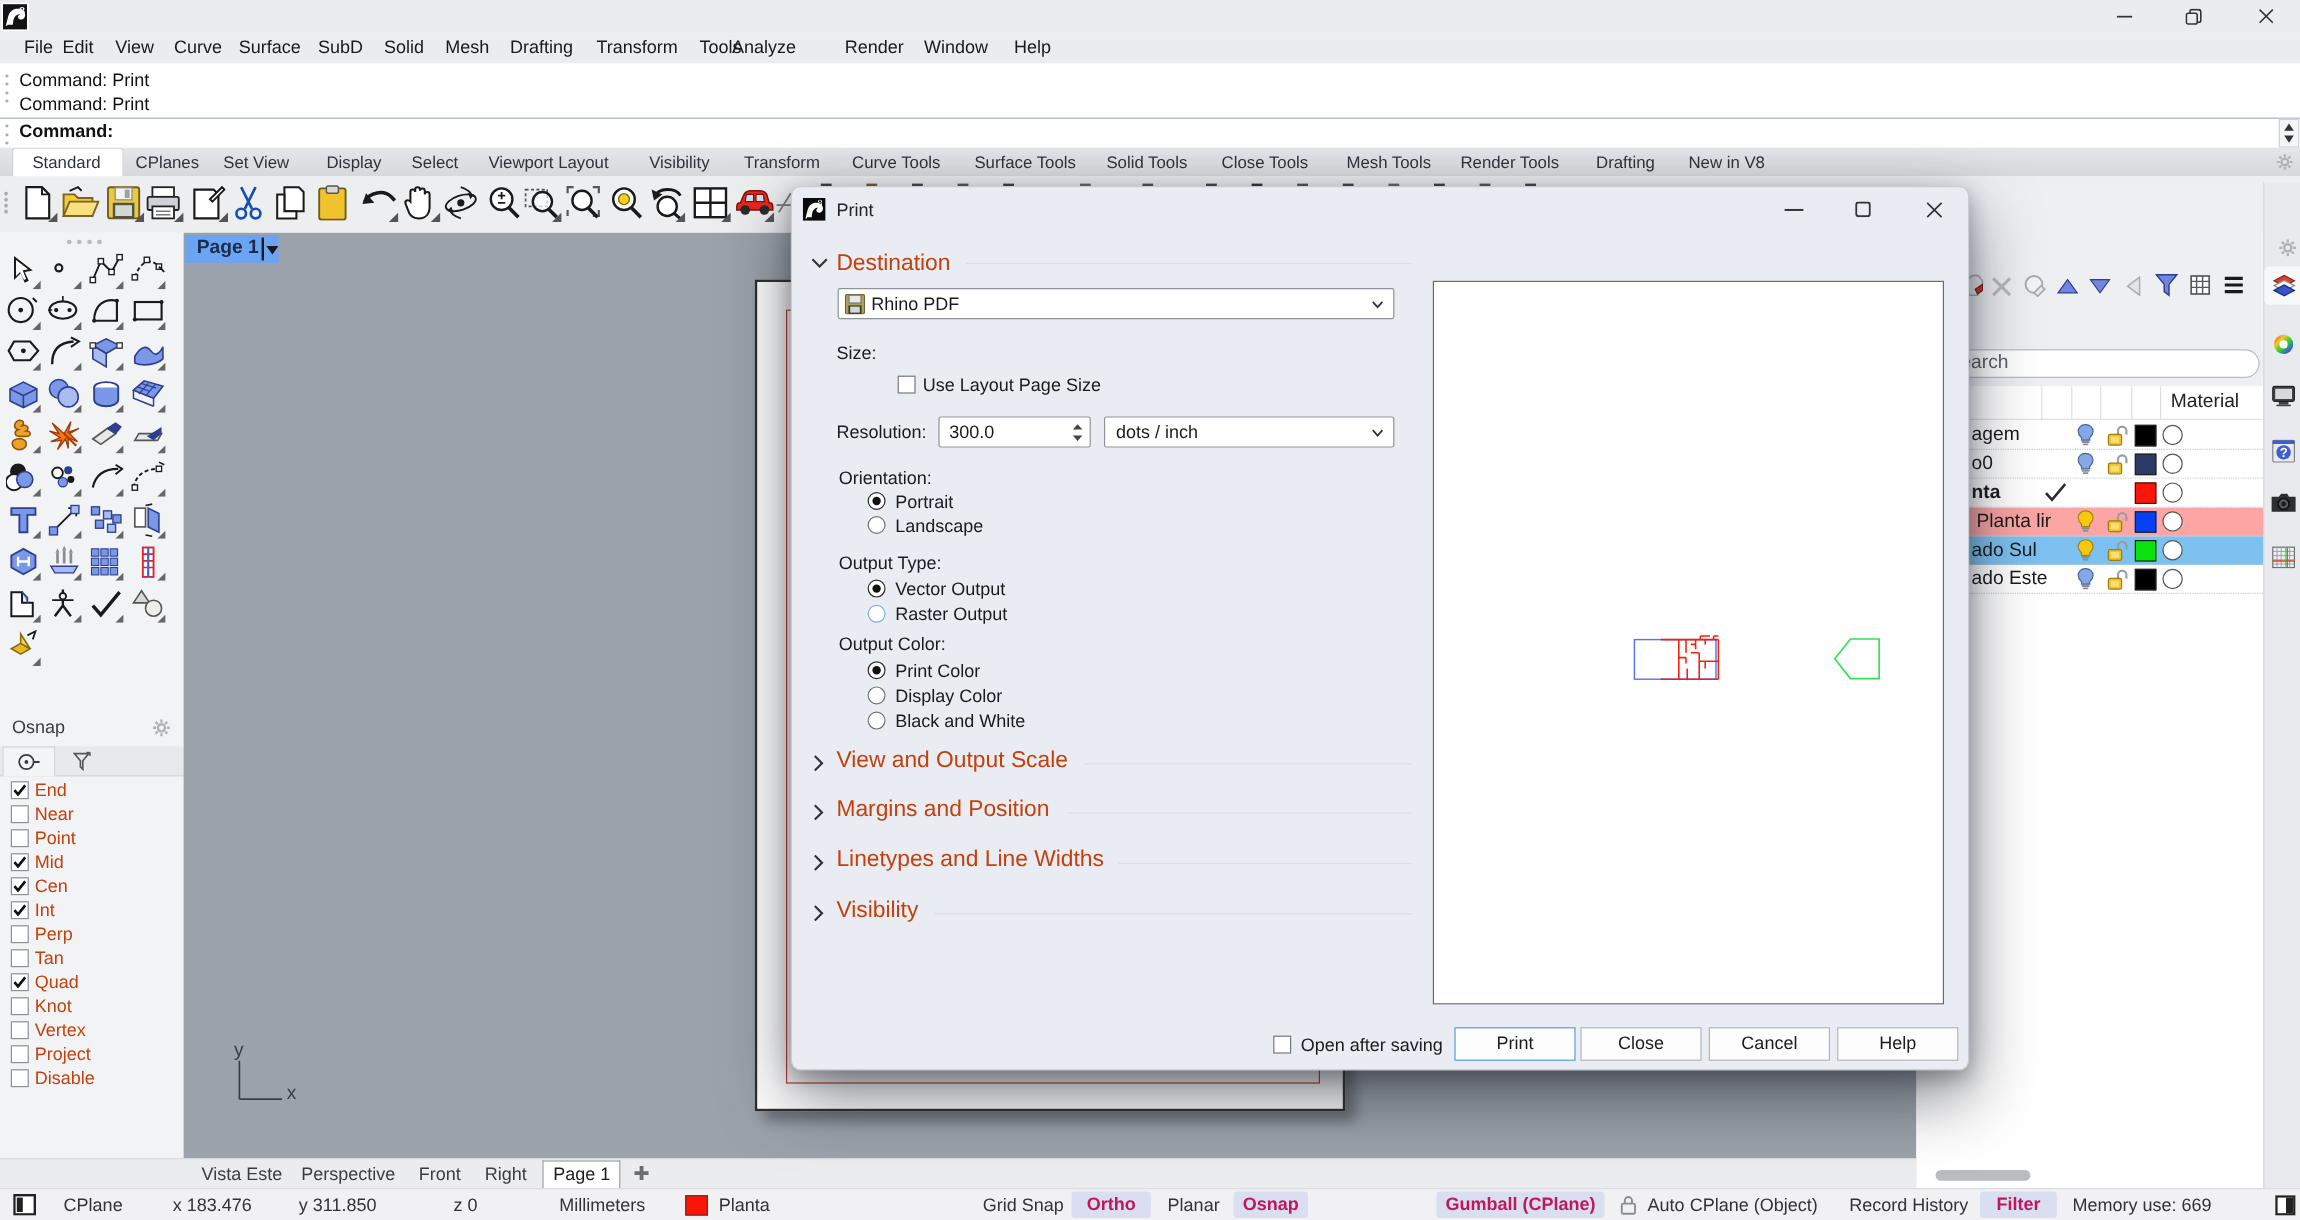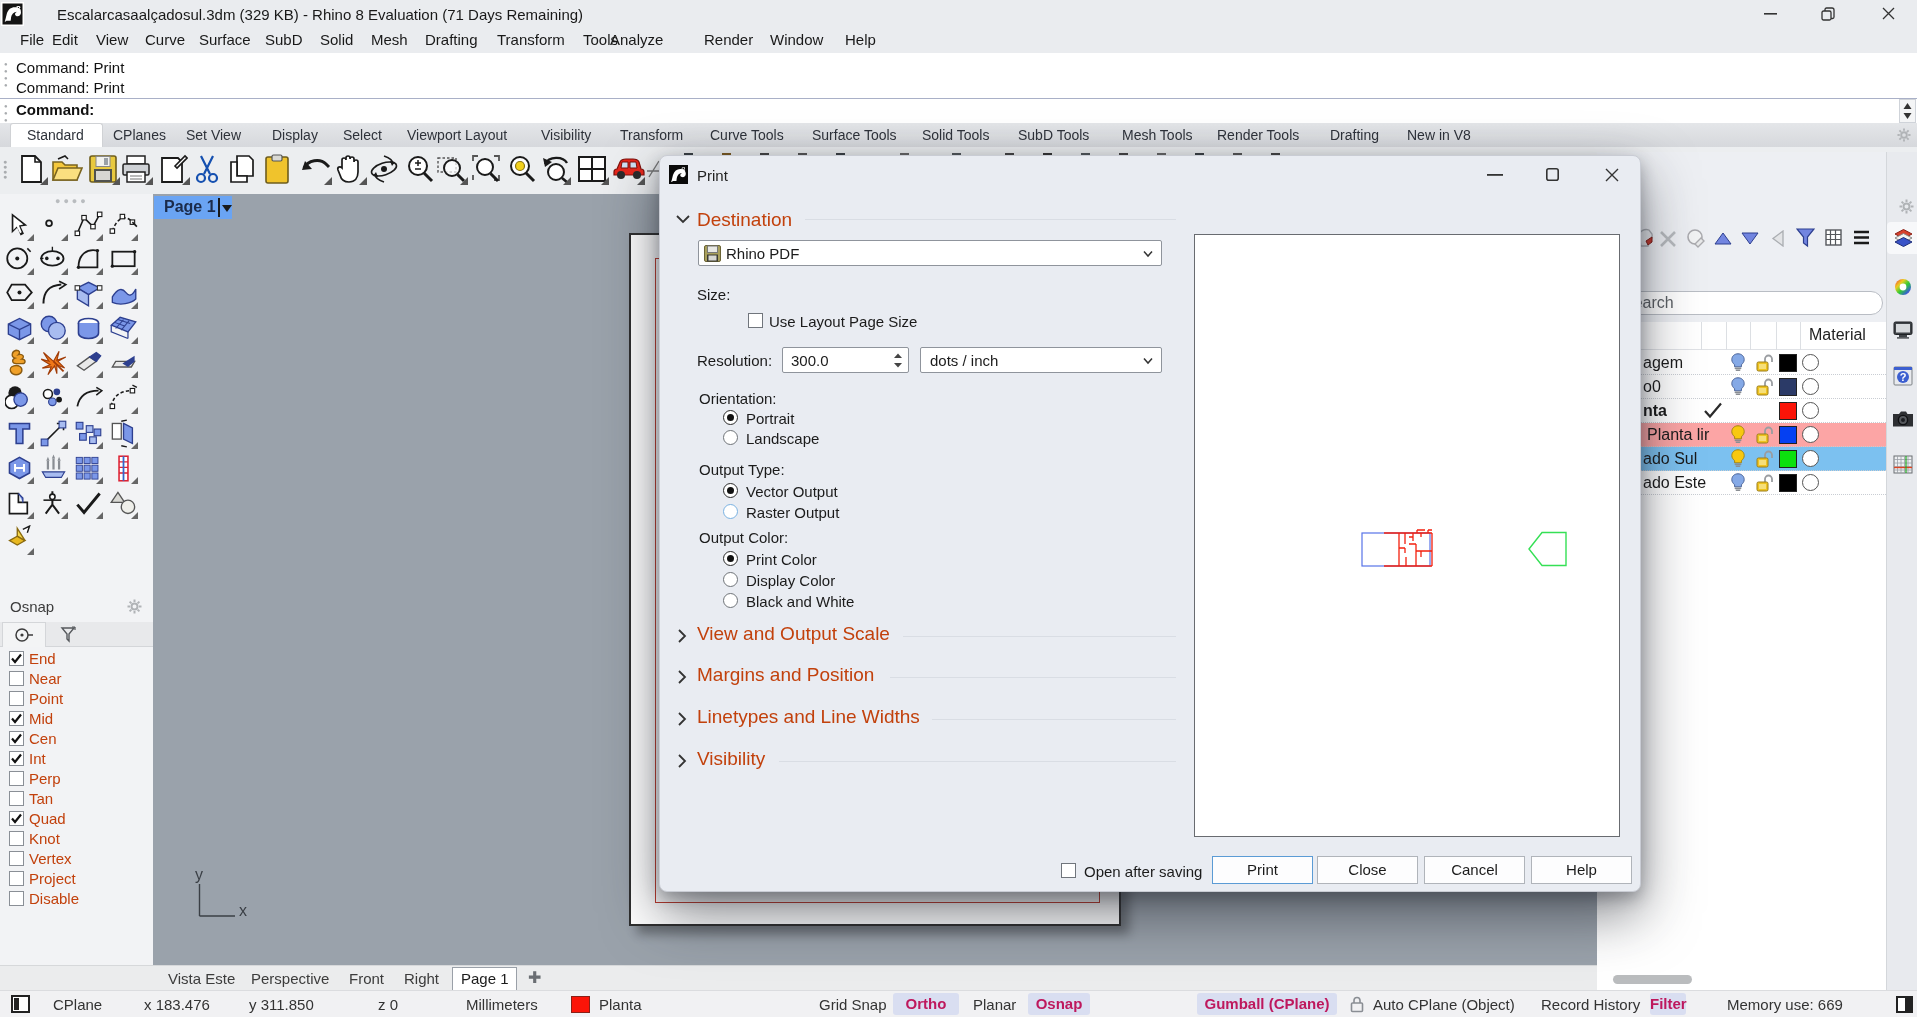--- a/index.html
+++ b/index.html
@@ -66,21 +66,20 @@
   <div class="abs" id="titlebar">
     <svg class="abs" style="left:1px;top:2px;" width="38" height="24" viewBox="0 0 38 24">
         <rect x="0" y="0" width="23" height="24" fill="#ffffff"></rect>
         <rect x="1.5" y="1.5" width="20" height="21" fill="#141414"></rect>
         <g transform="translate(1.5,1.5) scale(0.86)">
           <path d="M3 20 L5 12 C6.5 7 10 4.5 14 4.5 C18.5 4.5 21.5 7 21.5 10.5 C21.5 13.5 19 15.5 16.5 14.8 C14.5 14.2 14 12 15.2 10.8 L16.8 9.5 C13 9.8 10.5 12.5 10 16 L9.5 20 Z" fill="#fff"></path>
           <path d="M2.5 21 L6 16 L4 21 Z" fill="#fff"></path>
         </g>
         <text x="15" y="9.5" font-size="8.5" fill="#fff" font-weight="bold">8</text>
       </svg>
-    <div class="abs" id="title-text">Escalarcasaalçadosul.3dm (329 KB) - Rhino 8 Evaluation (71 Days Remaining)</div>
     <svg class="abs" style="left:1764px;top:13px;" width="13" height="2" viewBox="0 0 13 2">
         <rect width="13" height="1.6" fill="#333"></rect>
       </svg>
     <svg class="abs" style="left:1821px;top:7px;" width="14" height="14" viewBox="0 0 14 14">
         <rect x="1" y="4" width="9" height="9" rx="1.5" fill="none" stroke="#333" stroke-width="1.3"></rect>
         <path d="M4 4 V2.5 a1.5 1.5 0 0 1 1.5 -1.5 H11 a2 2 0 0 1 2 2 V10 a1.5 1.5 0 0 1 -1.5 1.5 H10" fill="none" stroke="#333" stroke-width="1.3"></path>
       </svg>
     <svg class="abs" style="left:1882px;top:7px;" width="13" height="13" viewBox="0 0 13 13">
         <path d="M1 1 L12 12 M12 1 L1 12" stroke="#333" stroke-width="1.3"></path>
       </svg>
@@ -127,21 +126,21 @@
     <div class="rtab" style="left:113px;">CPlanes</div>
     <div class="rtab" style="left:186px;">Set View</div>
     <div class="rtab" style="left:272px;">Display</div>
     <div class="rtab" style="left:343px;">Select</div>
     <div class="rtab" style="left:407px;">Viewport Layout</div>
     <div class="rtab" style="left:541px;">Visibility</div>
     <div class="rtab" style="left:620px;">Transform</div>
     <div class="rtab" style="left:710px;">Curve Tools</div>
     <div class="rtab" style="left:812px;">Surface Tools</div>
     <div class="rtab" style="left:922px;">Solid Tools</div>
-    <div class="rtab" style="left:1018px;">SubD Tools</div>
+    <div class="rtab" style="left:1018px;">Close Tools</div>
     <div class="rtab" style="left:1122px;">Mesh Tools</div>
     <div class="rtab" style="left:1217px;">Render Tools</div>
     <div class="rtab" style="left:1330px;">Drafting</div>
     <div class="rtab" style="left:1407px;">New in V8</div>
     <svg class="abs" style="left:1897px;top:5px;" width="14" height="14" viewBox="0 0 15 15">
         <circle cx="7.5" cy="7.5" r="3" fill="none" stroke="#b0b3b6" stroke-width="2"></circle>
         <g stroke="#b0b3b6" stroke-width="2">
           <line x1="7.5" y1="0.5" x2="7.5" y2="3"></line>
           <line x1="7.5" y1="12" x2="7.5" y2="14.5"></line>
           <line x1="0.5" y1="7.5" x2="3" y2="7.5"></line>
@@ -937,21 +936,21 @@
     <div class="sitem" style="left:973px;">Planar</div>
     <div class="spill" style="left:1028px;width:62px;">Osnap</div>
     <div class="spill" style="left:1096px;width:90px;margin-top:40px;">SmartTrack</div>
     <div class="spill" style="left:1197px;width:140px;">Gumball (CPlane)</div>
     <svg class="abs" style="left:1350px;top:5px;" width="14" height="17" viewBox="0 0 14 17">
         <rect x="1.5" y="7" width="11" height="8.5" rx="1" fill="none" stroke="#8a8e94" stroke-width="1.6"></rect>
         <path d="M4 7 V4.5 a3 3 0 0 1 6 0 V7" fill="none" stroke="#8a8e94" stroke-width="1.6"></path>
       </svg>
     <div class="sitem" style="left:1373px;">Auto CPlane (Object)</div>
     <div class="sitem" style="left:1541px;">Record History</div>
-    <div class="spill" style="left:1650px;width:36px;">Filter</div>
+    <div class="spill" style="left:1650px;width:64px;">Filter</div>
     <div class="sitem" style="left:1727px;">Memory use: 669</div>
     <svg class="abs" style="left:1896px;top:5px;" width="17" height="17" viewBox="0 0 17 17">
         <rect x="1" y="1" width="15" height="15" fill="#ffffff" stroke="#222" stroke-width="2"></rect>
         <rect x="9" y="2" width="6" height="13" fill="#222"></rect>
       </svg>
   </div>
 
   <div class="abs" id="dialog">
 
     <svg class="abs" style="left:9px;top:9px;" width="19" height="19" viewBox="0 0 19 19">

